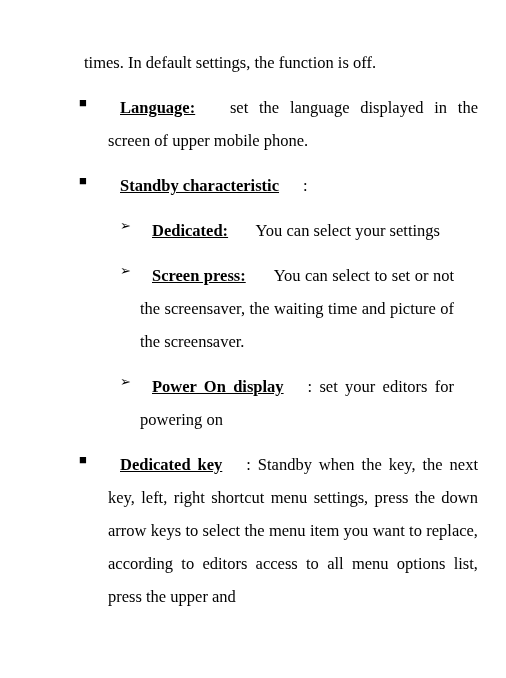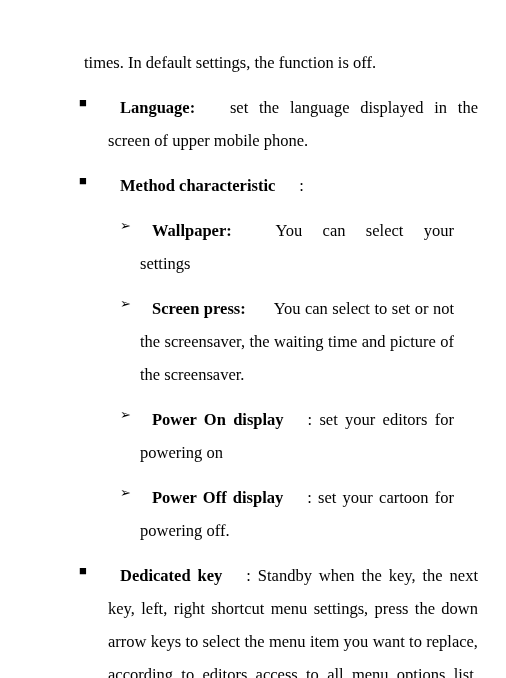--- a/index.html
+++ b/index.html
@@ -55,48 +55,46 @@
       content: "➢";
       position: absolute;
       left: 0;
       top: 2px;
       font-size: 13px;
       line-height: 1.6;
       color: #000;
     }
     .bold {
       font-weight: bold;
+      text-decoration: underline;
     }
   </style>
 </head>
 <body>
 
 <div class="frag">times. In default settings, the function is off.</div>
 
 <ul class="bullet">
 
   <li>
     <span class="bold">Language:</span><span> set the language displayed in the screen of upper mobile phone.</span>
   </li>
 
 
   <li>
-    <span class="bold">Method characteristic</span><span>:</span>
+    <span class="bold">Standby characteristic</span><span>:</span>
     <ul class="arrow">
       <li>
-        <span class="bold">Wallpaper:</span><span> You can select your settings</span>
+        <span class="bold">Dedicated:</span><span> You can select your settings</span>
       </li>
       <li>
         <span class="bold">Screen press:</span><span> You can select to set or not the screensaver, the waiting time and picture of the screensaver.</span>
       </li>
       <li>
         <span class="bold">Power On display</span><span>: set your editors for powering on</span>
-      </li>
-      <li>
-        <span class="bold">Power Off display</span><span>: set your cartoon for powering off.</span>
       </li>
     </ul>
   </li>
 
 
   <li>
     <span class="bold">Dedicated key</span><span>: Standby when the key, the next key, left, right shortcut menu settings, press the down arrow keys to select the menu item you want to replace, according to editors access to all menu options list, press the upper and</span>
   </li>
 
 </ul>

